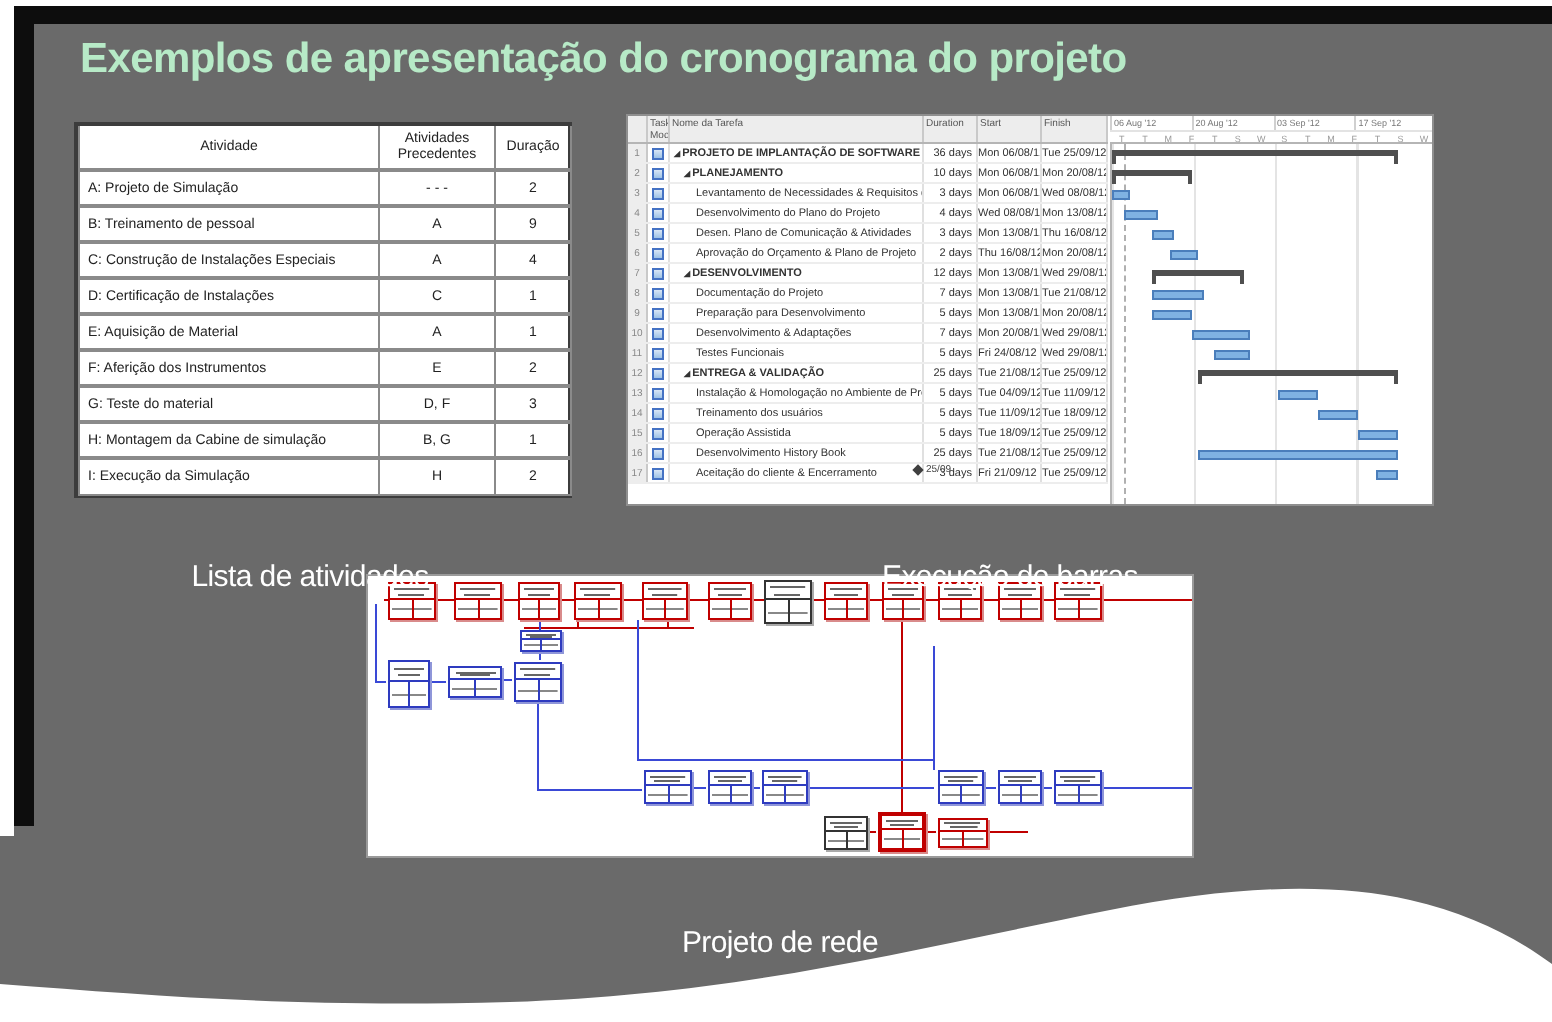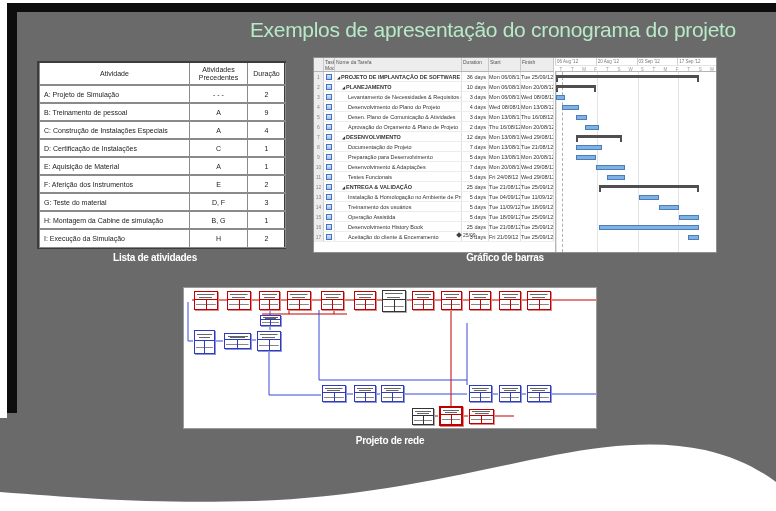--- a/index.html
+++ b/index.html
@@ -4,25 +4,25 @@
 <style>
   html,body{margin:0;padding:0;background:#fff;}
   *{box-sizing:border-box;}
   .stage{position:relative;width:776px;height:511px;overflow:hidden;background:#fff;
          font-family:"Liberation Sans",sans-serif;}
   .slide-bg{position:absolute;left:0;top:12px;right:0;bottom:0;background:#6a6a6a;}
   .edge-strip{position:absolute;left:0;top:0;width:7px;height:418px;background:#fff;}
   .border-top{position:absolute;left:7px;top:3px;right:0;height:9px;background:#0d0d0d;}
   .border-left{position:absolute;left:7px;top:3px;width:10px;height:410px;background:#0d0d0d;}
 
-  .page-title{position:absolute;left:40px;top:18px;width:696px;text-align:right;
-    color:#b7eac7;font-size:21px;font-weight:normal;letter-spacing:-0.3px;}
-
-  .caption{position:absolute;color:#fff;font-weight:bold;font-size:10px;text-align:center;
-    letter-spacing:-0.3px;z-index:3;}
+  .page-title{position:absolute;left:40px;top:18px;width:696px;text-align:left;
+    color:#b7eac7;font-size:21px;font-weight:bold;letter-spacing:-0.3px;}
+
+  .caption{position:absolute;color:#fff;font-weight:normal;font-size:15px;text-align:center;
+    letter-spacing:-0.3px;z-index:3;margin-top:28px;}
   .caption-list{left:30px;top:252px;width:250px;}
   .caption-gantt{left:303px;top:252px;width:404px;}
   .caption-net{left:183px;top:435px;width:414px;}
 
   
   .table-panel{position:absolute;left:37px;top:61px;width:249px;height:188px;background:#fff;
     border:2px solid #3c3c3c;}
   .atable{width:100%;height:100%;border-collapse:collapse;table-layout:fixed;
     font-size:7px;color:#222;}
   .atable th{font-weight:normal;text-align:center;height:22px;border:1px solid #8a8a8a;
@@ -445,21 +445,21 @@
 
         <div class="gbar t2" style="--off: 15; --len: 35; --row: 15;"></div>
 
         <div class="gbar t2" style="--off: 46; --len: 4; --row: 16;"></div>
       </div>
     <div class="gms" style="--off: 50;">
       <i></i>
       <span>25/09</span>
     </div>
   </div>
-  <div class="caption caption-gantt">Gráfico de barras</div>
+  <div class="caption caption-gantt">Execução de barras</div>
 
   <div class="net-panel">
     <svg class="net-lines" width="414" height="142" viewBox="0 0 414 142">
       <g stroke="#c00000" stroke-width="1" fill="none">
         <path d="M8,12 H412"></path>
         <path d="M78,26 H163 M105,12 V26 M150,12 V26"></path>
         <path d="M267,22 V118"></path>
         <path d="M250,128 H254 M279,128 H284 M310,128 H330"></path>
       </g>
       <g stroke="#3a49d6" stroke-width="1" fill="none">

